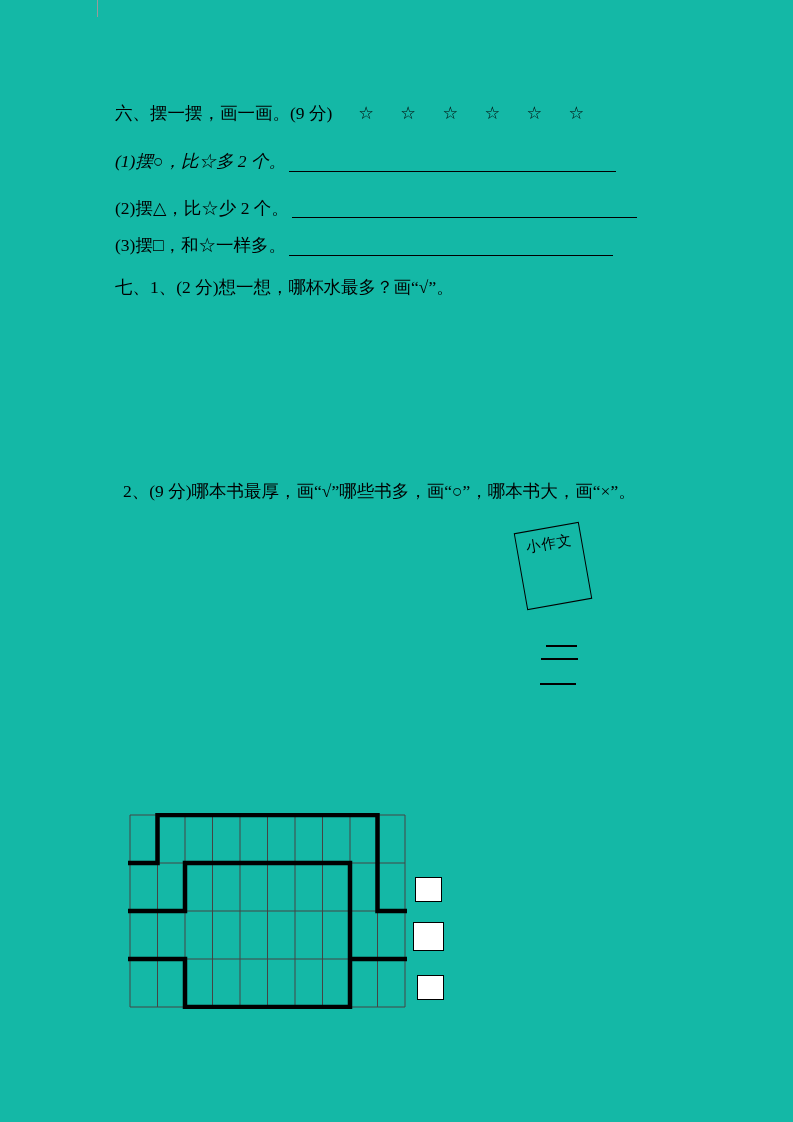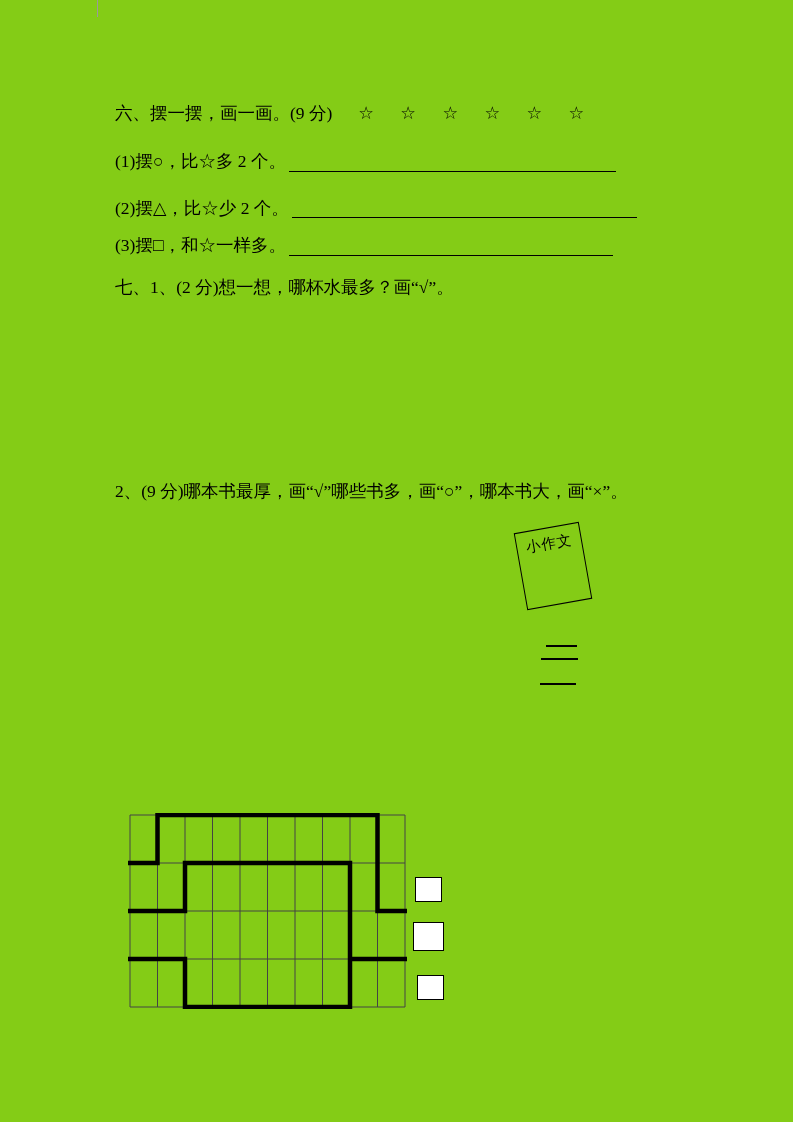--- a/index.html
+++ b/index.html
@@ -1,21 +1,21 @@
 <!DOCTYPE html>
 <html><head>
 <meta charset="utf-8">
 <style>
   html, body { margin: 0; padding: 0; background: #e8e8e8; }
   .page {
     position: relative;
     width: 793px;
     height: 1122px;
     margin: 0 auto;
-    background: #84cc16;
+    background: #14b8a6;
     font-family: "Liberation Serif", "DejaVu Serif", serif;
     color: #000000;
     overflow: hidden;
   }
   .textline {
     position: absolute;
     left: 115px;
     font-size: 17.5px;
     line-height: 20px;
     white-space: nowrap;
@@ -87,38 +87,38 @@
 <body>
 
 <div class="page">
 
   <div class="edge-artifact"></div>
 
   <div class="textline" style="top:103px;">
     <span>六、摆一摆，画一画。(9 分)</span><span class="stars">☆ ☆ ☆ ☆ ☆ ☆</span>
   </div>
 
-  <div class="item-row" style="top:151px;">
+  <div class="item-row" style="top:151px;font-style:italic;">
     <span>(1)摆○，比☆多 2 个。</span>
     <span class="answer-blank" style="width:327px;"></span>
   </div>
 
   <div class="item-row" style="top:197px;align-items:flex-end;">
     <span>(2)摆△，比☆少 2 个。</span>
     <span class="answer-blank" style="width:345px;"></span>
   </div>
 
   <div class="item-row" style="top:235px;">
     <span>(3)摆□，和☆一样多。</span>
     <span class="answer-blank" style="width:324px;"></span>
   </div>
 
   <div class="textline" style="top:277px;">七、1、(2 分)想一想，哪杯水最多？画“√”。</div>
 
-  <div class="textline" style="top:481px;">2、(9 分)哪本书最厚，画“√”哪些书多，画“○”，哪本书大，画“×”。</div>
+  <div class="textline" style="top:481px;margin-left:8px;">2、(9 分)哪本书最厚，画“√”哪些书多，画“○”，哪本书大，画“×”。</div>
 
   <div class="book">
     <span class="book-label">小作文</span>
   </div>
 
   <div class="thin-line" style="left:546px; top:645px; width:31px;"></div>
   <div class="thin-line" style="left:541px; top:658px; width:37px;"></div>
   <div class="thin-line" style="left:540px; top:683px; width:36px;"></div>
 
 

